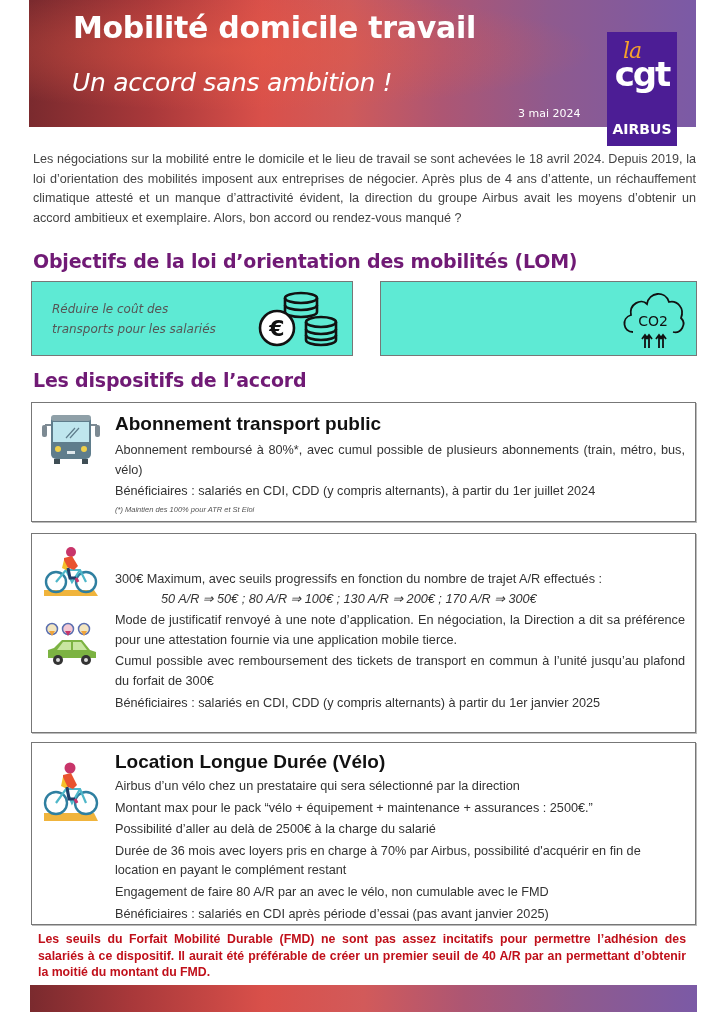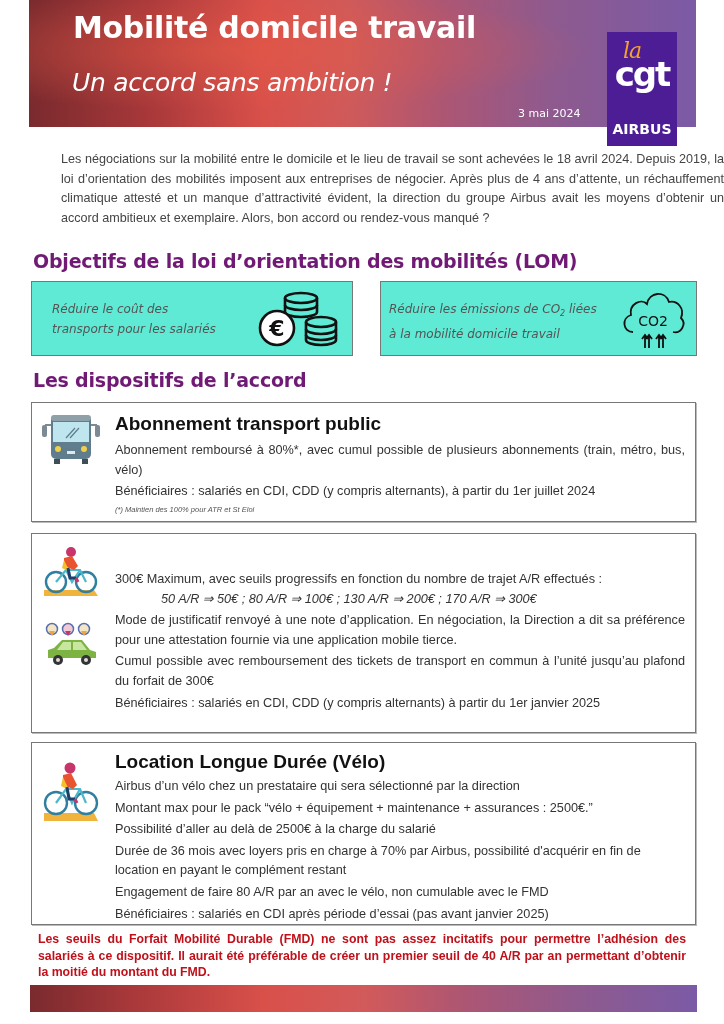--- a/index.html
+++ b/index.html
@@ -39,21 +39,21 @@
     position: absolute; left: 0; width: 70px; top: 22px;
     font-family: "DejaVu Sans", sans-serif; font-weight: bold; font-size: 34px; color: #fff; letter-spacing: -2px;
   }
   .logo-airbus {
     position: absolute; left: 0; width: 70px; top: 89px;
     font-family: "DejaVu Sans", sans-serif; font-weight: bold; font-size: 14px; color: #fff;
   }
 
   .intro {
     position: absolute; left: 33px; top: 150px; width: 663px;
-    font-size: 12.6px; line-height: 19.5px; color: #444; text-align: justify; margin-left: 28px;
+    font-size: 12.6px; line-height: 19.5px; color: #444; text-align: justify;
   }
 
   .section-title {
     position: absolute; left: 33px;
     font-family: "DejaVu Sans", sans-serif; font-weight: bold; font-size: 19px; color: #701a75;
     letter-spacing: -0.2px; white-space: nowrap;
   }
   .sec-lom { top: 250px; }
   .sec-disp { top: 369px; }
 
@@ -138,24 +138,20 @@
     <ellipse cx="64" cy="32" rx="15" ry="5"></ellipse>
     <path d="M49 32 v18 a15 5 0 0 0 30 0 v-18"></path>
     <path d="M49 39 a15 5 0 0 0 30 0"></path>
     <path d="M49 45 a15 5 0 0 0 30 0"></path>
     <circle cx="20" cy="38" r="17" fill="#fff"></circle>
     <text x="20" y="46" text-anchor="middle" font-family="DejaVu Sans, sans-serif" font-size="22" font-weight="bold" fill="#111" stroke="none">€</text>
   </svg>
 </div>
 
 <div class="obj-box obj-2">
-  <div class="obj-text">
-    <span>Réduire les émissions de CO</span><sub style="font-size:8px">2</sub><span> liées</span><br>
-    <span>à la mobilité domicile travail</span>
-  </div>
   <svg class="obj-icon" viewBox="0 0 68 66" fill="none" stroke="#111" stroke-width="1.8">
     <path d="M14 46 C4 46 2 32 12 29 C10 18 22 12 28 18 C30 6 46 4 50 16 C58 14 66 22 62 32 C68 38 62 48 54 46"></path>
     <text x="34" y="40" text-anchor="middle" font-family="DejaVu Sans, sans-serif" font-size="14" fill="#111" stroke="none">CO2</text>
     <path d="M26 62 v-12 M23 53 l3 -4 l3 4 M30 62 v-12 M27 53 l3 -4 l3 4"></path>
     <path d="M40 62 v-12 M37 53 l3 -4 l3 4 M44 62 v-12 M41 53 l3 -4 l3 4"></path>
   </svg>
 </div>
 
 <h2 class="section-title sec-disp">Les dispositifs de l’accord</h2>
 

